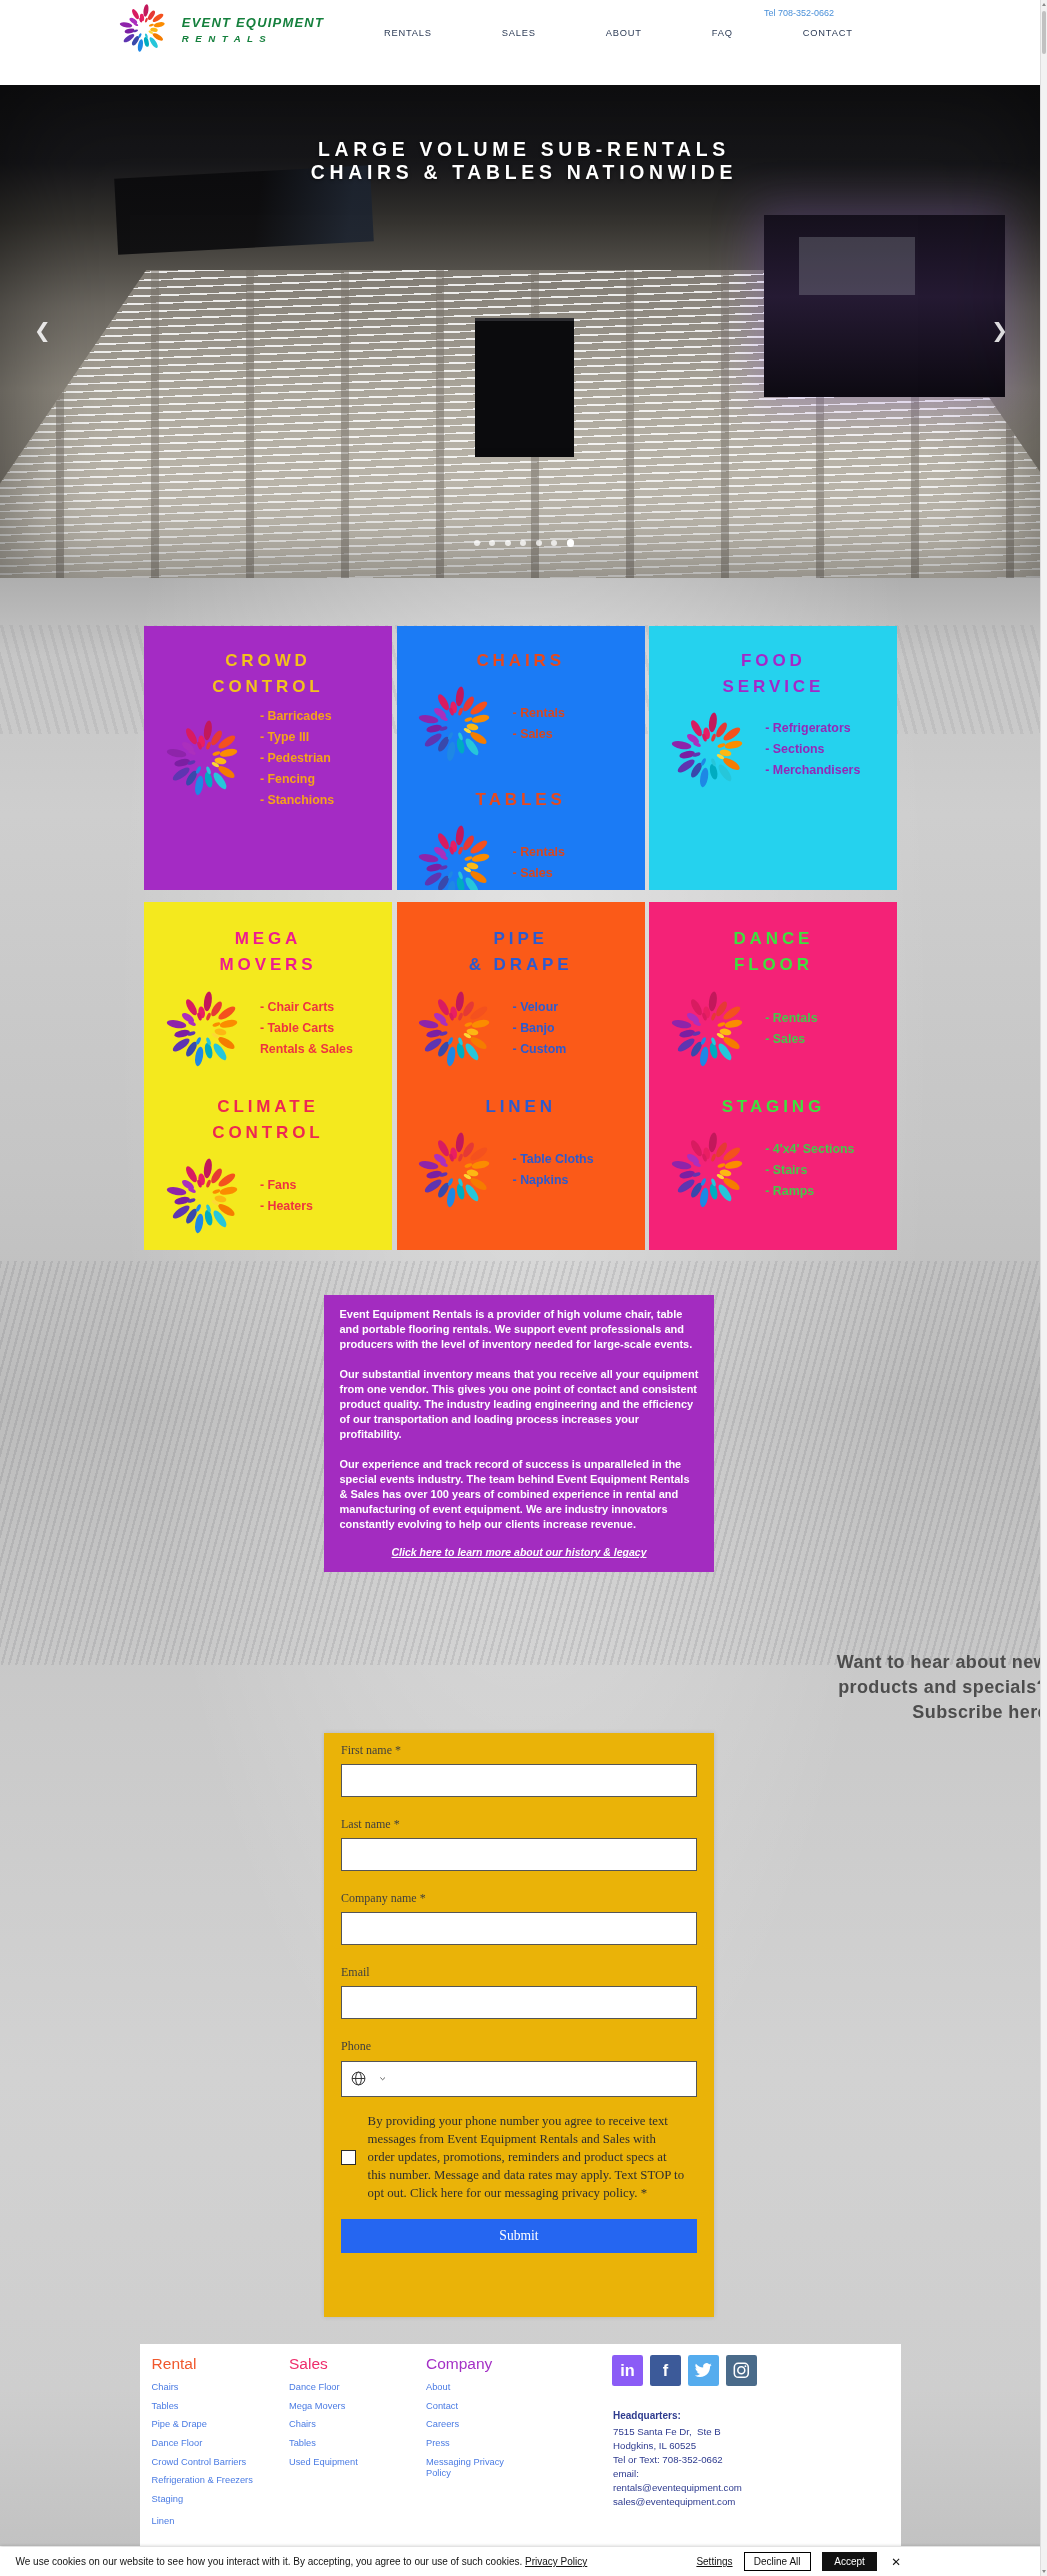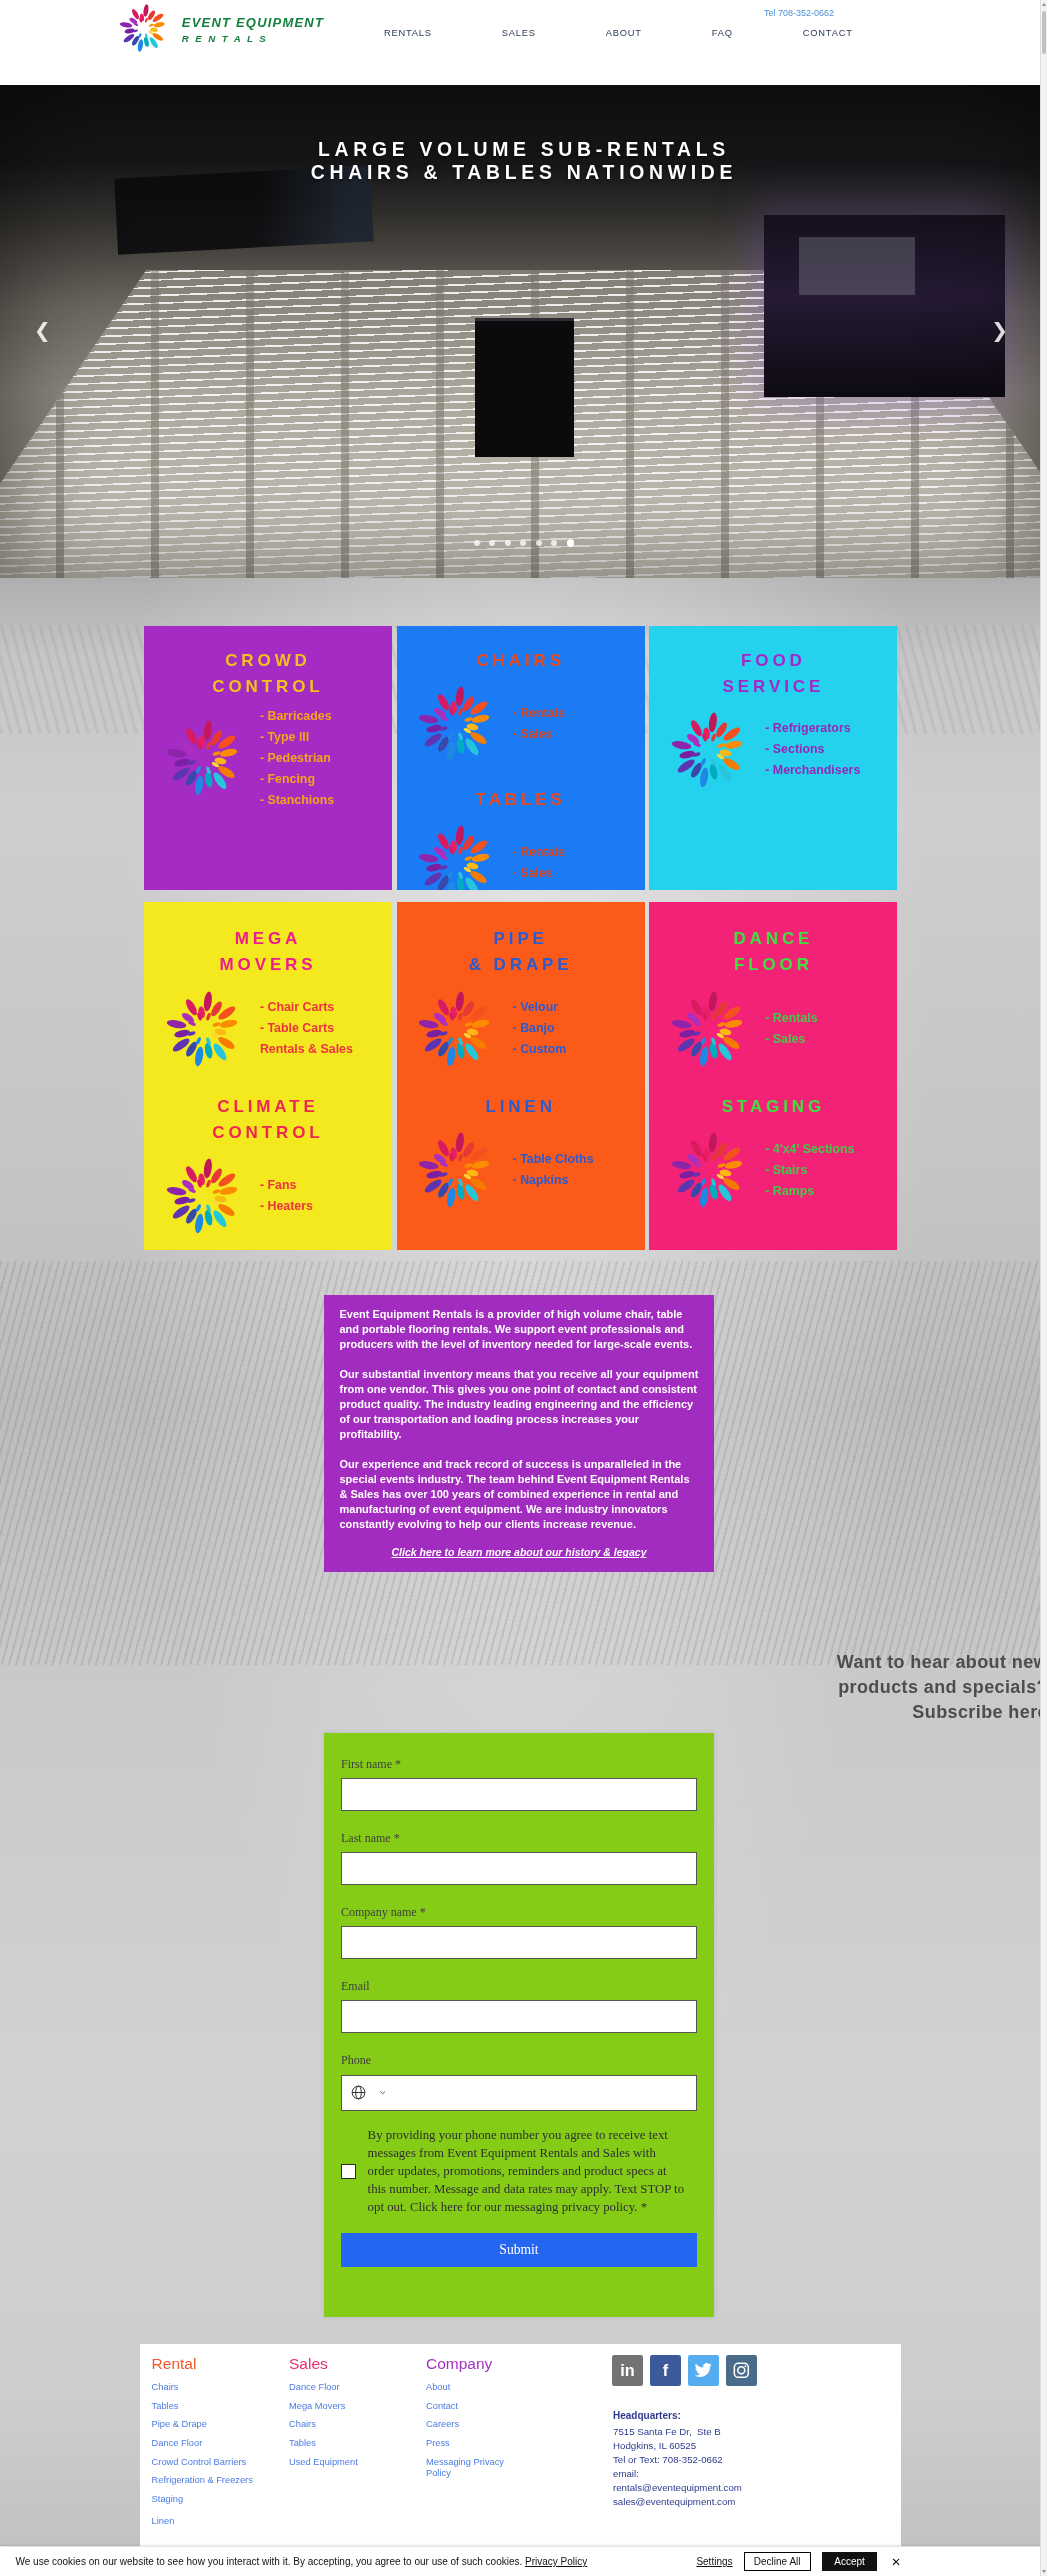--- a/index.html
+++ b/index.html
@@ -64,22 +64,22 @@
   .card-items{margin-left:12.4px;font-weight:700;font-size:12.4px;line-height:21px;}
   
   .about{position:absolute;top:1295px;left:324px;width:390px;box-sizing:border-box;
         padding:12.4px 15.5px 14px;color:#fff;z-index:2;}
   .about p{margin:0 0 14.7px;font-size:11px;font-weight:700;line-height:15px;}
   .about-link{font-size:10.5px;font-weight:700;font-style:italic;text-decoration:underline;
         text-align:center;cursor:pointer;margin-top:11px;}
   
   .sub-head{position:absolute;top:1650px;left:0;width:1048px;text-align:right;color:#4d4d4d;
         font-size:18px;line-height:25px;letter-spacing:0.4px;z-index:2;font-weight:bold;}
-  .form-card{position:absolute;top:1733px;left:324px;width:390px;height:584px;background:#84cc16;
-        box-sizing:border-box;padding:19px 17px;z-index:2;box-shadow:0 0 4.7px rgba(0,0,0,.12);
+  .form-card{position:absolute;top:1733px;left:324px;width:390px;height:584px;background:#eab308;
+        box-sizing:border-box;padding:5px 17px;z-index:2;box-shadow:0 0 4.7px rgba(0,0,0,.12);
         font-family:"Liberation Serif","DejaVu Serif",serif;}
   .f-label{font-size:12px;color:#3f3f3f;margin:20px 0 6.2px;}
   .f-label:first-child{margin-top:4.7px;}
   .f-input{height:31px;border:0.8px solid #555;background:#fff;display:flex;align-items:center;padding:0 7.8px;}
   .f-input.phone{height:34px;}
   .phone-flag{display:flex;align-items:center;gap:4.7px;color:#333;}
   .consent{display:flex;align-items:center;margin-top:15.5px;}
   .checkbox{width:13px;height:13px;border:1.2px solid #2b2b2b;background:#fff;flex-shrink:0;cursor:pointer;}
   .consent-text{margin-left:11.6px;width:318px;font-size:12.8px;line-height:18px;color:#2f2f2f;}
   .submit{margin-top:17px;height:34px;color:#fff;display:flex;align-items:center;justify-content:center;
@@ -632,21 +632,21 @@
         <div class="f-col" style="left: 286px;">
           <div class="f-col-title" style="color: rgb(164, 49, 198);">Company</div>
           <div class="f-link">About</div>
           <div class="f-link">Contact</div>
           <div class="f-link">Careers</div>
           <div class="f-link">Press</div>
           <div class="f-link" style="max-width: 89px;">Messaging Privacy Policy</div>
         </div>
       </div>
     <div class="socials" id="socials">
-        <div class="soc" style="background: #737373;">
+        <div class="soc" style="background: #8b5cf6;">
           <span class="glyph">in</span>
         </div>
         <div class="soc" style="background: rgb(60, 90, 153);">
           <span class="glyph">f</span>
         </div>
         <div class="soc" style="background: rgb(85, 172, 238);">
           <svg width="18.6" height="18.6" viewBox="0 0 24 24" fill="#fff">
             <path d="M23 4.9c-.8.4-1.7.6-2.6.8a4.5 4.5 0 0 0 2-2.5c-.9.5-1.9.9-2.9 1.1a4.5 4.5 0 0 0-7.7 4.1A12.8 12.8 0 0 1 2.5 3.6a4.5 4.5 0 0 0 1.4 6 4.4 4.4 0 0 1-2-.6v.1a4.5 4.5 0 0 0 3.6 4.4 4.5 4.5 0 0 1-2 .1 4.5 4.5 0 0 0 4.2 3.1A9 9 0 0 1 1 18.6a12.7 12.7 0 0 0 6.9 2c8.3 0 12.8-6.9 12.8-12.8v-.6c.9-.6 1.6-1.4 2.2-2.3z"></path>
           </svg>
         </div>

